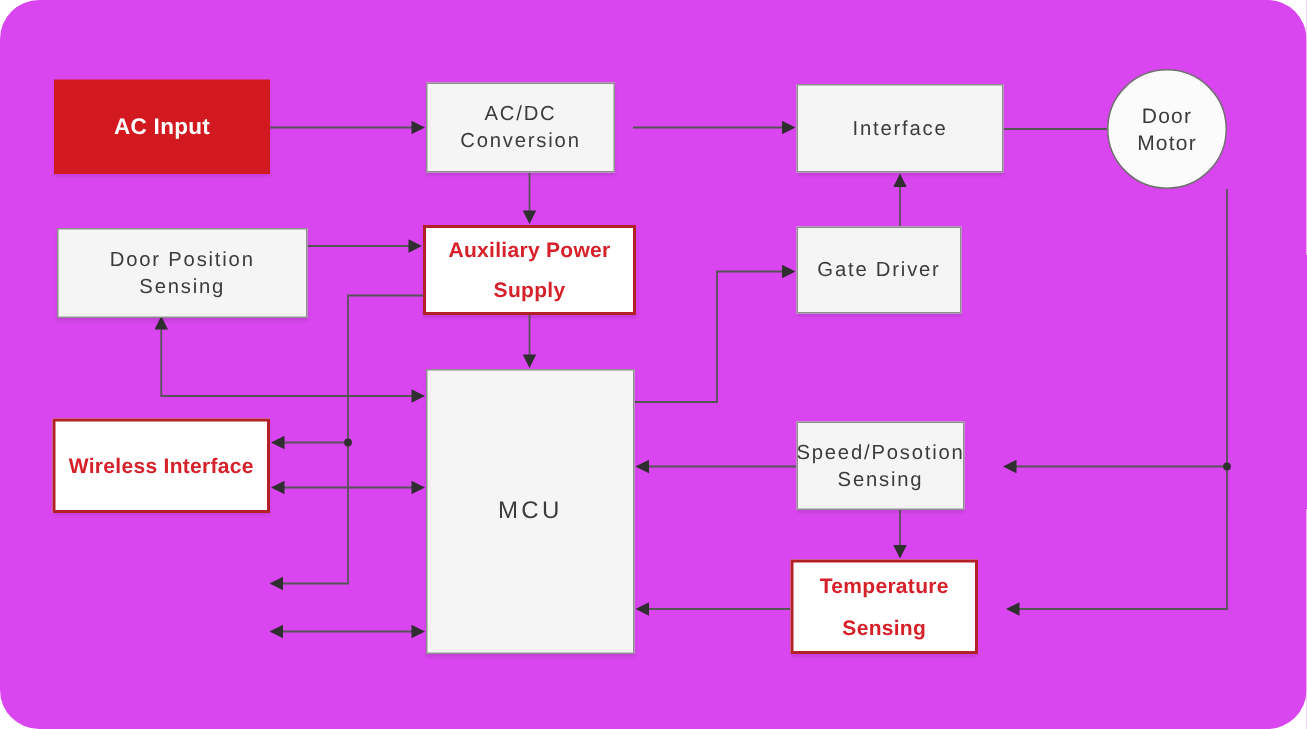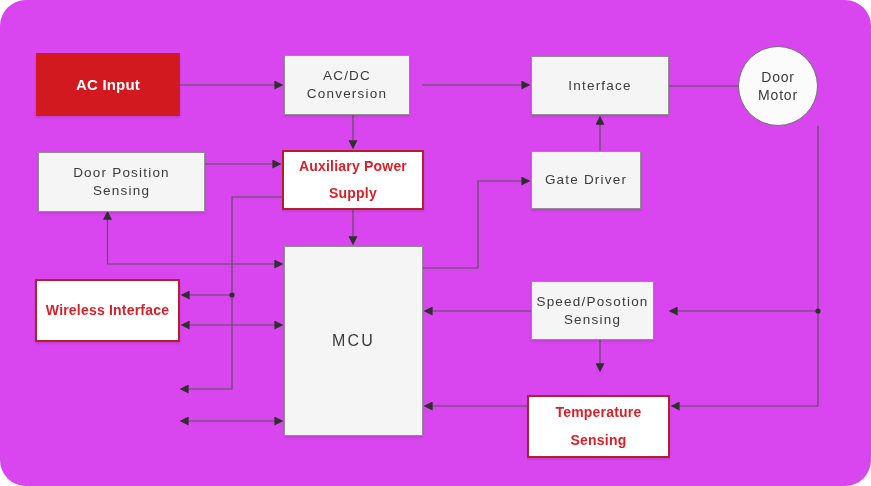--- a/index.html
+++ b/index.html
@@ -135,23 +135,23 @@
 
   <div class="node mcu" style="left:284px;top:246px;width:139px;height:190px">
     <span class="lbl">MCU</span>
   </div>
 
   <div class="node red-outline" style="left:35px;top:279px;width:145px;height:63px">
     <span class="lbl">Wireless Interface</span>
   </div>
 
 
-  <div class="node" style="left:531px;top:281px;width:123px;height:59px">
+  <div class="node" style="left:531px;top:281px;width:112px;height:59px">
     <span class="lbl">Speed/Posotion</span>
     <span class="lbl">Sensing</span>
   </div>
 
-  <div class="node red-outline spread" style="left:527px;top:395px;width:143px;height:63px">
+  <div class="node red-outline spread" style="left:527px;top:373px;width:125px;height:63px">
     <span class="lbl">Temperature</span>
     <span class="lbl">Sensing</span>
   </div>
 
 </div>
 
 </body></html>

